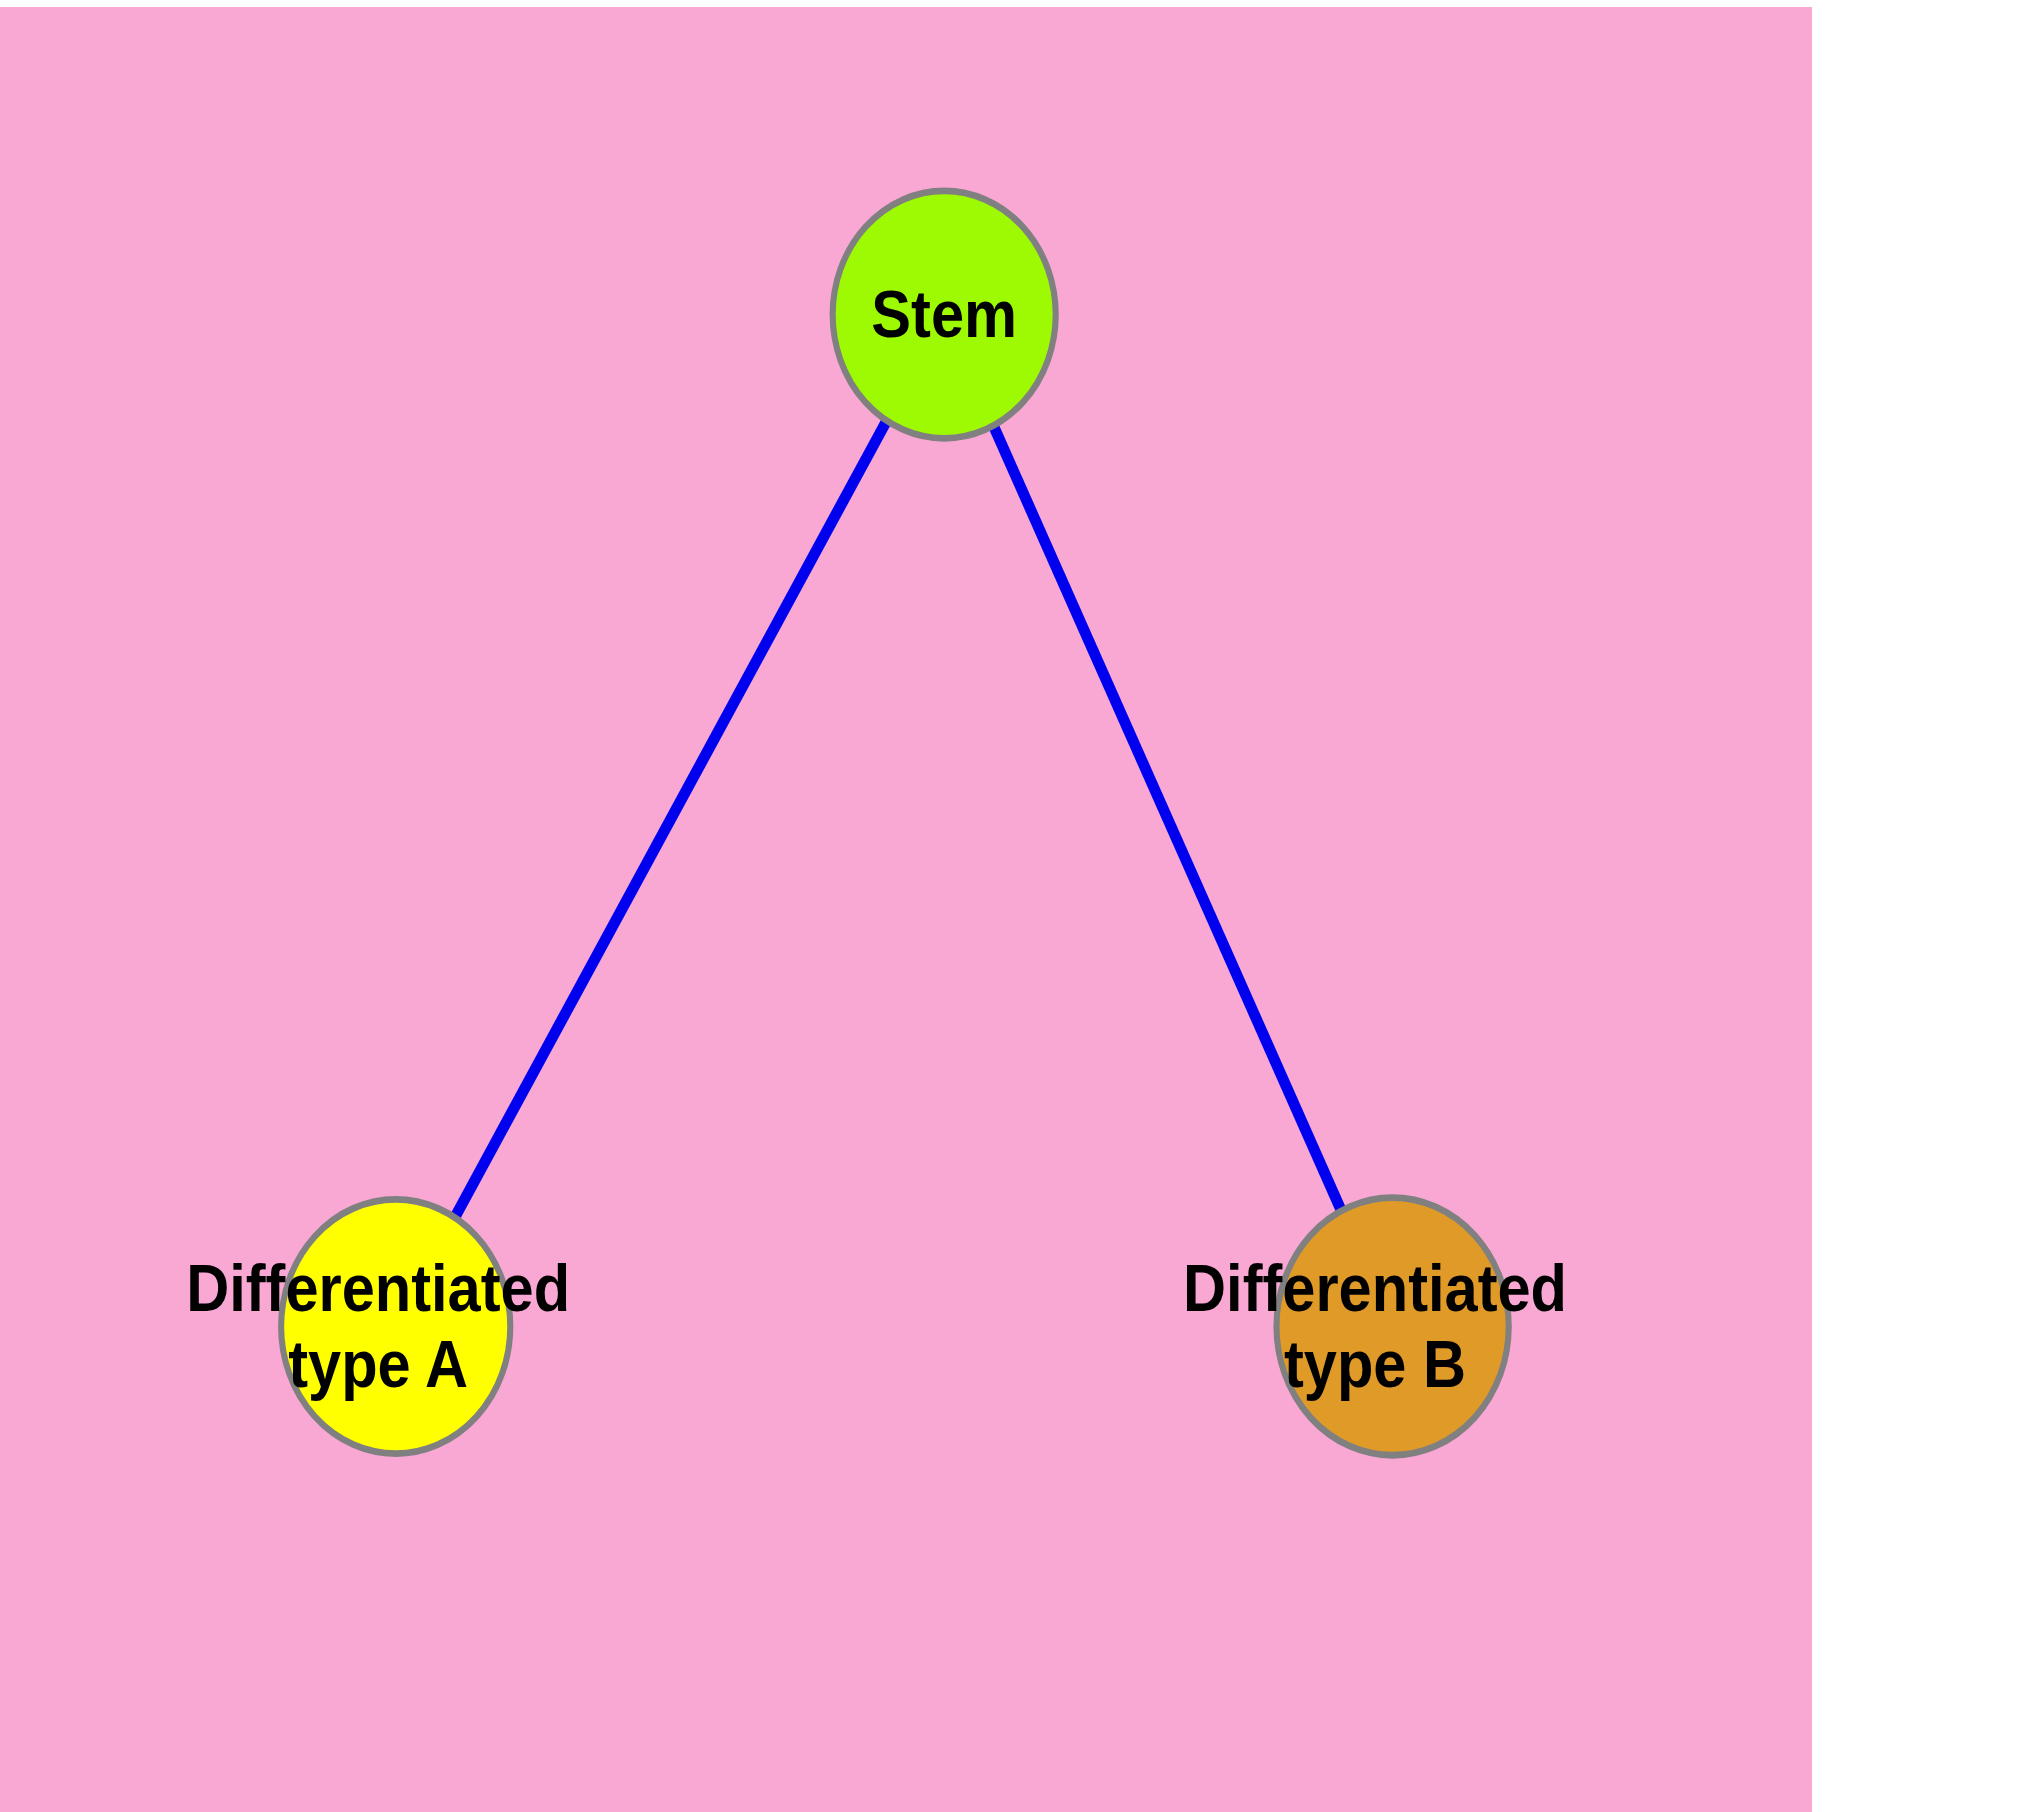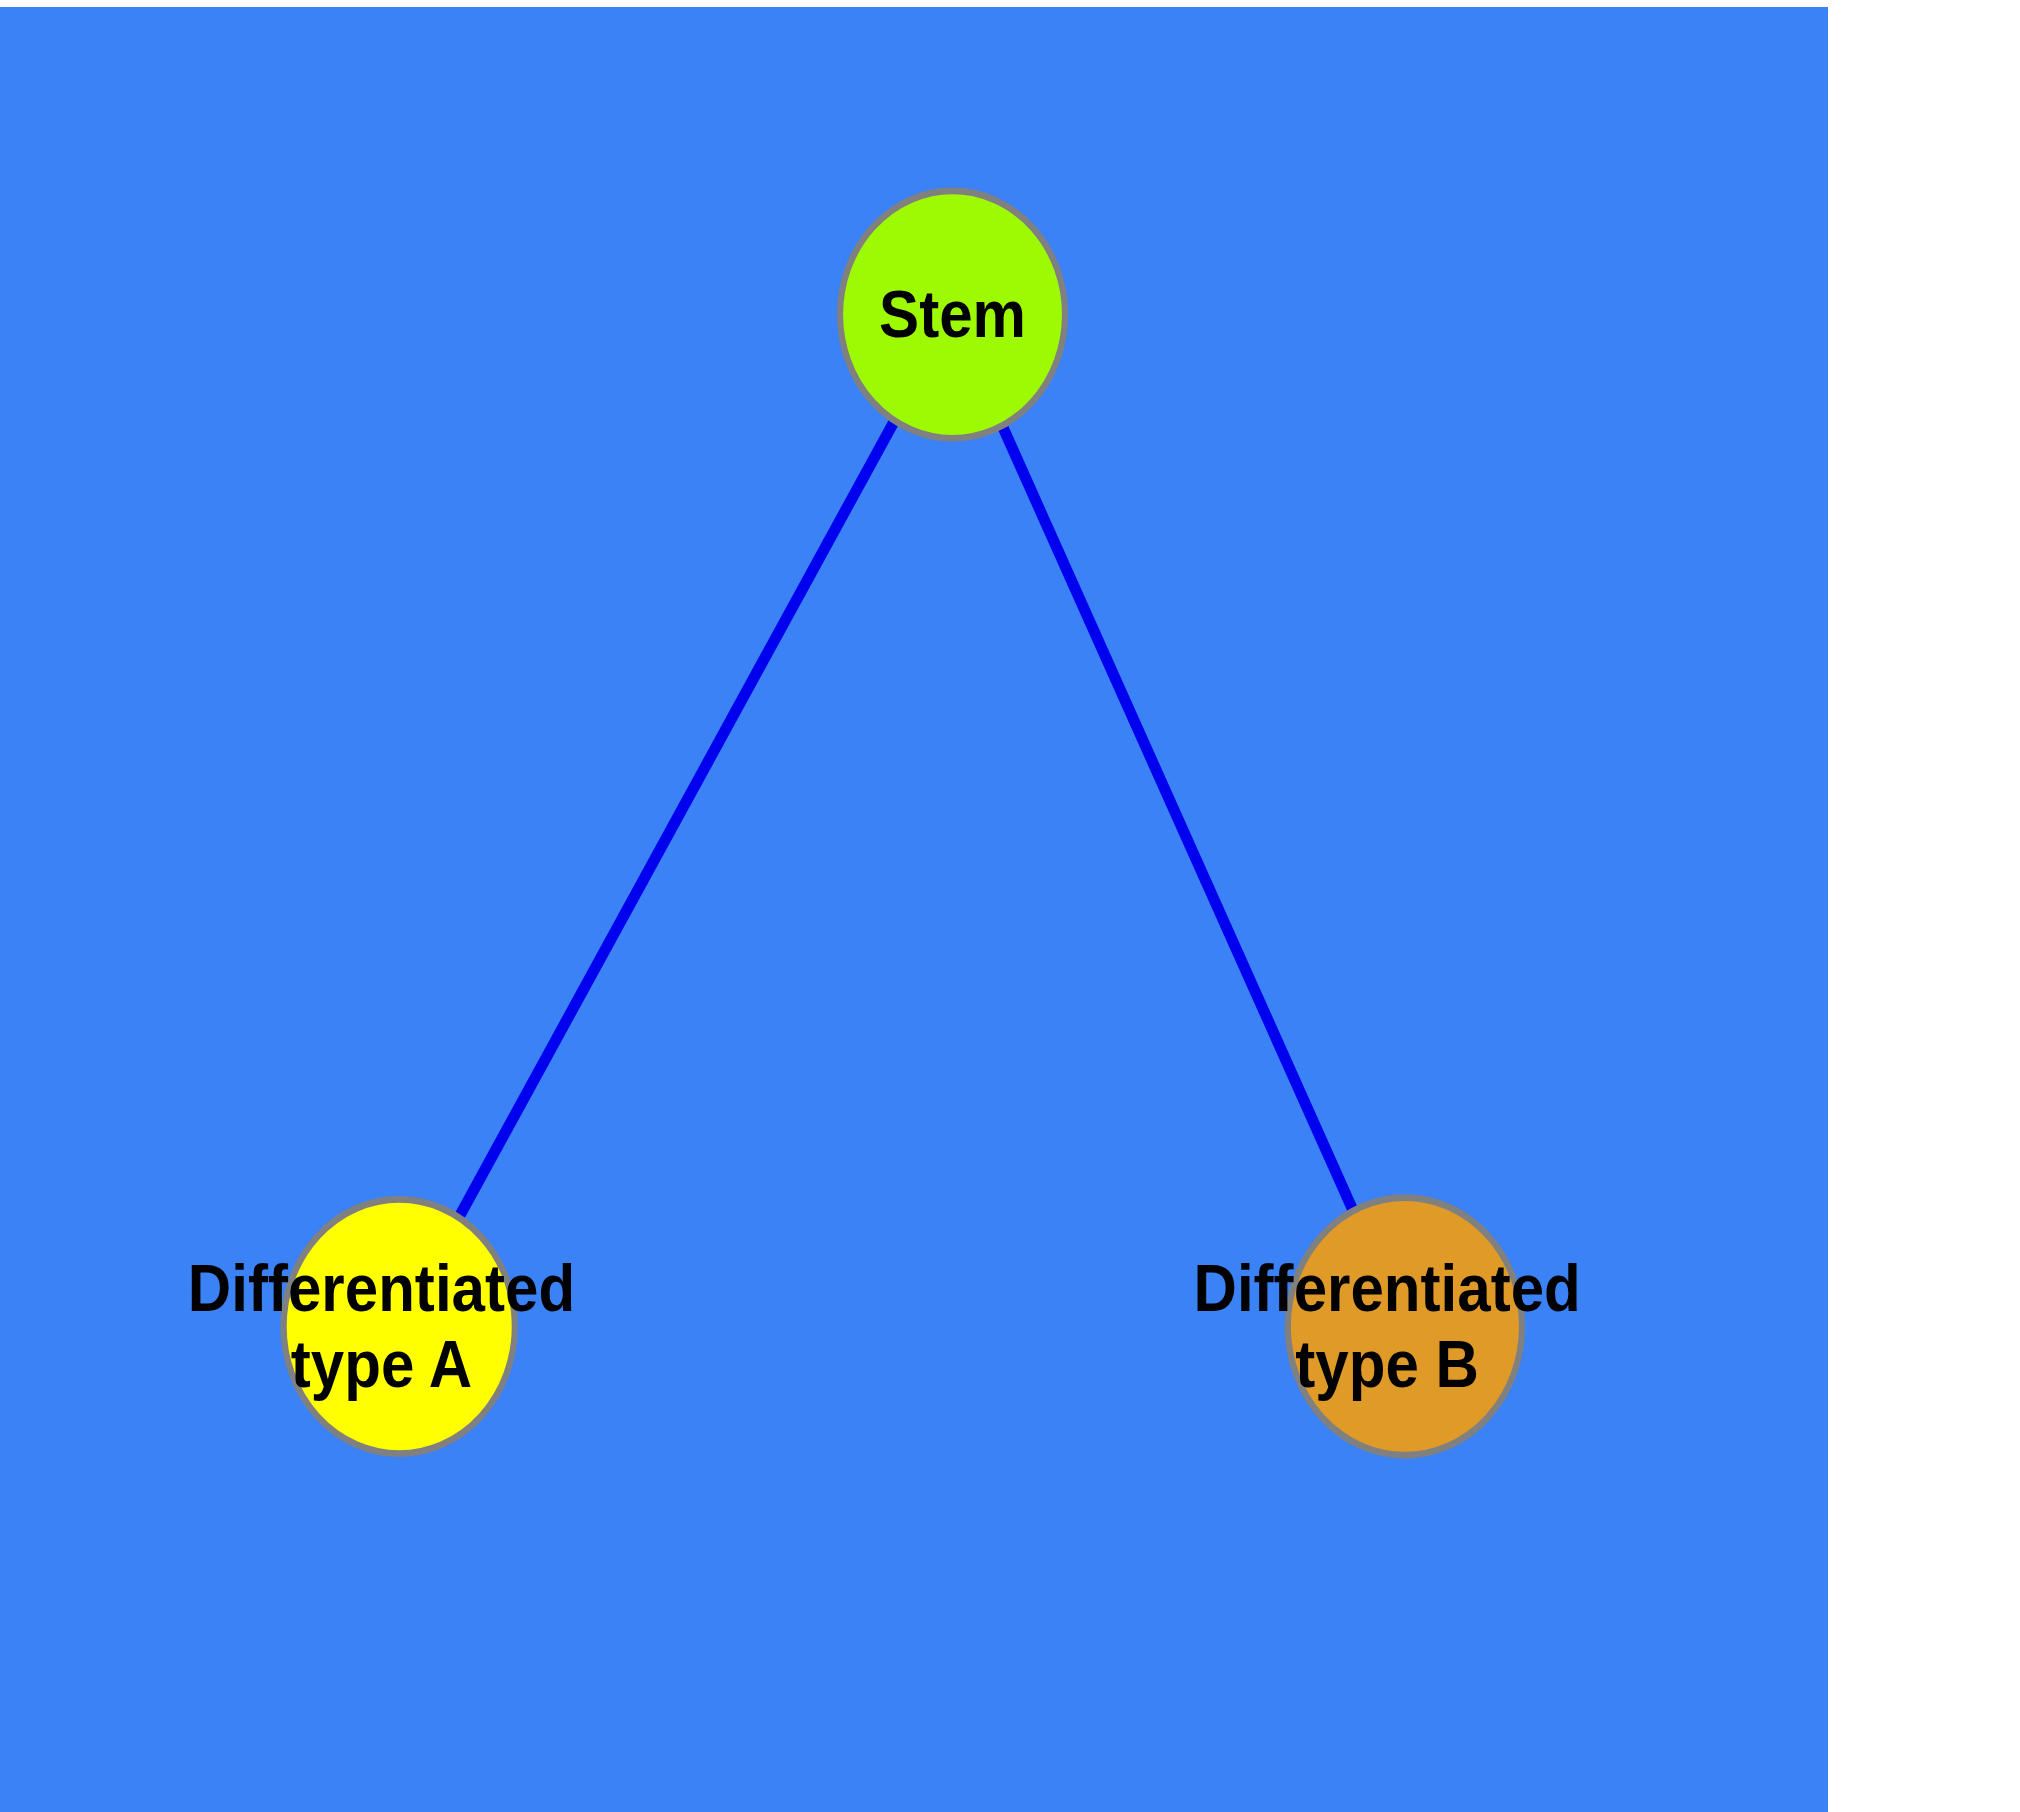--- a/index.html
+++ b/index.html
@@ -15,22 +15,21 @@
     background: #ffffff;
     overflow: hidden;
     font-family: "Liberation Sans", "DejaVu Sans", sans-serif;
   }
   #plot-area {
     position: absolute;
     left: 0px;
     top: 6.8px;
     width: 1812px;
     height: 1805px;
-    background: #3b82f6;
-    padding-left: 16px;
+    background: #f9a8d4;
   }
   #graph-svg {
     position: absolute;
     left: 0;
     top: 0;
     width: 100%;
     height: 100%;
     display: block;
   }
   .node-label {

